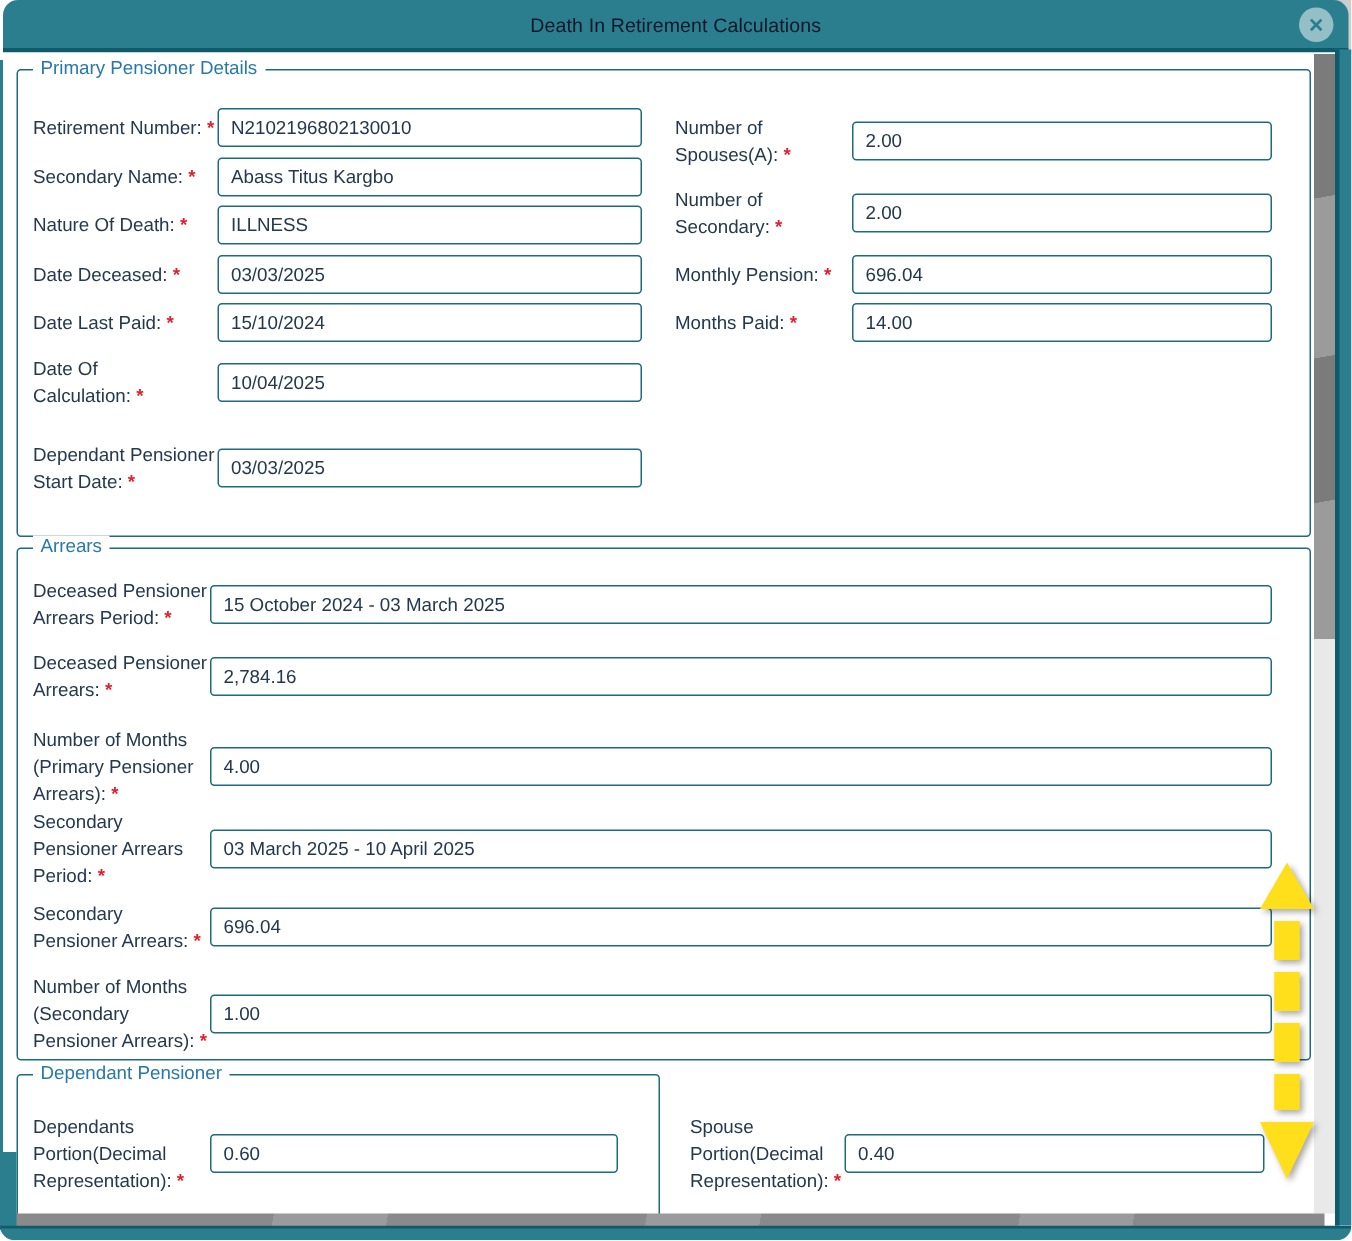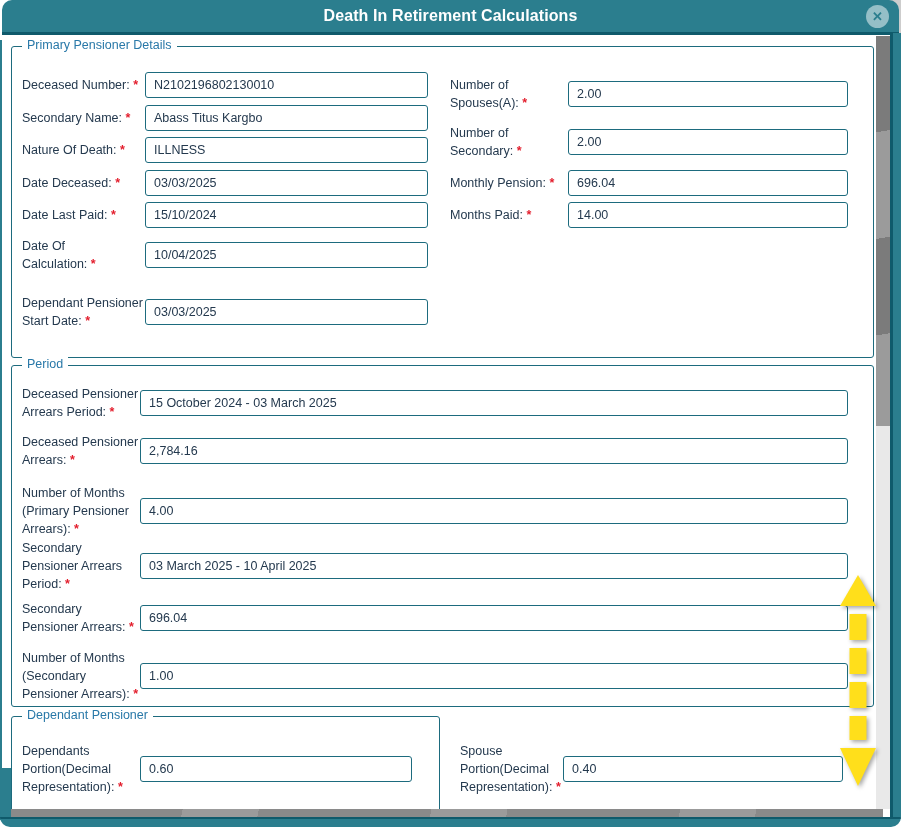--- a/index.html
+++ b/index.html
@@ -16,21 +16,21 @@
   .bg-corner{position:absolute;top:0;right:0;width:70px;height:36px;z-index:0;
     background:linear-gradient(115deg,#8f8f8f 35%,#cdcdcd 75%);}
 
   
   .modal-bg{position:absolute;left:0;top:33px;width:890px;height:784px;background:#fff;z-index:1;}
 
   
   .modal-header{position:absolute;left:2px;top:0;width:897px;height:35px;z-index:5;
     background:var(--teal);border-radius:10px 10px 0 0;border-bottom:3px solid var(--teal-dark);
     display:flex;align-items:center;justify-content:center;}
-  .modal-title{color:#ffffff;font-size:16px;font-weight:bold;letter-spacing:.1px;}
+  .modal-title{color:#0f172a;font-size:13px;font-weight:normal;letter-spacing:.1px;}
   .close-btn{position:absolute;right:10px;top:5px;width:23px;height:23px;border-radius:50%;
     background:rgba(255,255,255,.5);display:flex;align-items:center;justify-content:center;cursor:pointer;}
   .close-btn span{color:var(--teal);font-size:13px;font-weight:bold;line-height:1;}
 
   
   .fs{position:absolute;border:1px solid var(--border);border-radius:3px;background:transparent;z-index:2;}
   .fs .legend{position:absolute;top:-9px;left:10px;background:#fff;padding:0 5px;
     color:var(--legend);font-size:12.5px;white-space:nowrap;}
 
   
@@ -73,21 +73,21 @@
     <div class="close-btn">
       <span>✕</span>
     </div>
   </div>
 
   <div class="fs" style="left:11px;top:46px;width:863px;height:312px">
     <span class="legend">Primary Pensioner Details</span>
   </div>
 
   <div class="field" style="left:22px;top:72px;width:406px;height:26px">
-    <label class="lbl" style="width:123px"><span>Deceased Number:</span> <span class="req">*</span></label>
+    <label class="lbl" style="width:123px"><span>Retirement Number:</span> <span class="req">*</span></label>
     <input class="tb" readonly="" value="N2102196802130010" style="">
   </div>
   <div class="field" style="left:22px;top:105px;width:406px;height:26px">
     <label class="lbl" style="width:123px"><span>Secondary Name:</span> <span class="req">*</span></label>
     <input class="tb" readonly="" value="Abass Titus Kargbo" style="">
   </div>
   <div class="field" style="left:22px;top:137px;width:406px;height:26px">
     <label class="lbl" style="width:123px"><span>Nature Of Death:</span> <span class="req">*</span></label>
     <input class="tb" readonly="" value="ILLNESS" style="">
   </div>
@@ -119,21 +119,21 @@
   <div class="field" style="left:450px;top:170px;width:398px;height:26px">
     <label class="lbl" style="width:118px"><span>Monthly Pension:</span> <span class="req">*</span></label>
     <input class="tb" readonly="" value="696.04" style="">
   </div>
   <div class="field" style="left:450px;top:202px;width:398px;height:26px">
     <label class="lbl" style="width:118px"><span>Months Paid:</span> <span class="req">*</span></label>
     <input class="tb" readonly="" value="14.00" style="">
   </div>
 
   <div class="fs" style="left:11px;top:365px;width:863px;height:342px">
-    <span class="legend">Period</span>
+    <span class="legend">Arrears</span>
   </div>
 
   <div class="field" style="left:22px;top:381px;width:826px;height:44px">
     <label class="lbl" style="width:118px"><span>Deceased Pensioner Arrears Period:</span> <span class="req">*</span></label>
     <input class="tb" readonly="" value="15 October 2024 - 03 March 2025" style="">
   </div>
   <div class="field" style="left:22px;top:429px;width:826px;height:44px">
     <label class="lbl" style="width:118px"><span>Deceased Pensioner Arrears:</span> <span class="req">*</span></label>
     <input class="tb" readonly="" value="2,784.16" style="">
   </div>

